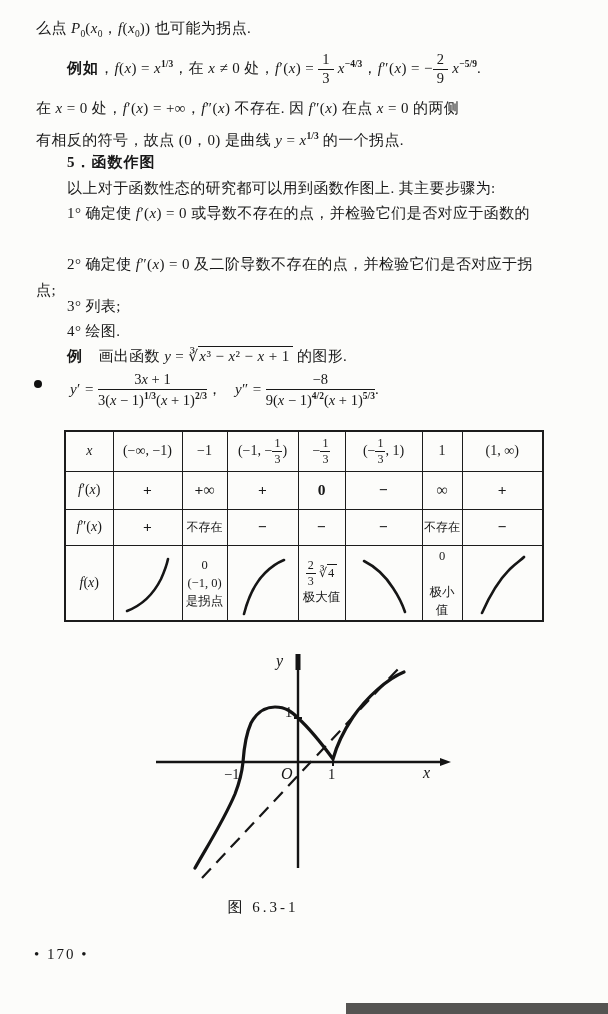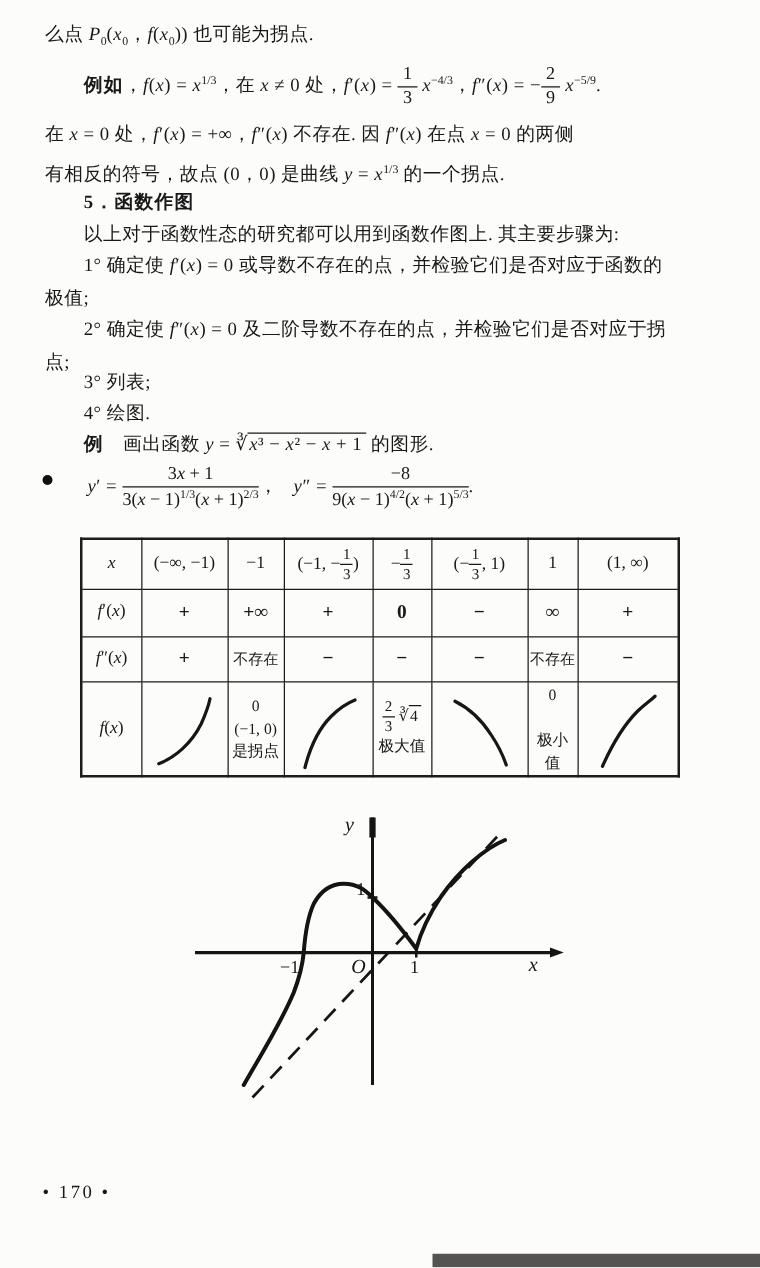--- a/index.html
+++ b/index.html
@@ -8,21 +8,21 @@
     background:#fcfcfa;color:#181818;
     font-family:"Liberation Serif","DejaVu Serif",serif;
     font-size:15px;
   }
   .line{position:absolute;left:36px;width:548px;white-space:nowrap;
         font-size:15px;line-height:21px;letter-spacing:0.4px;}
   .indent{padding-left:31px;}
   .eq-line{left:70px;}
   b{letter-spacing:1px;}
   i{font-style:italic;}
-  sup{font-size:9.5px;vertical-align:super;letter-spacing:0;}
+  sup{font-size:9.5px;vertical-align:super;letter-spacing:0;font-weight:bold;}
   sub{font-size:9.5px;letter-spacing:0;}
   .fr{display:inline-block;vertical-align:middle;text-align:center;
       line-height:1.1;font-size:14.5px;letter-spacing:0;}
   .fr .n{display:block;border-bottom:1.4px solid #181818;padding:0 4px 1px;}
   .fr .d{display:block;padding-top:1px;}
   .fr.s{font-size:12px;}
   .fr.s .n{padding:0 2px 1px;border-bottom-width:1.2px;}
   .rt{font-style:normal;}
   .ovl{border-top:1.4px solid #181818;padding:1px 3px 0 1px;}
   .cjk-s{font-size:12px;letter-spacing:0;}
@@ -57,21 +57,20 @@
 
 <div class="page">
 
   <div class="line" style="top:18px">么点 <i>P</i><sub>0</sub>(<i>x</i><sub>0</sub>，<i>f</i>(<i>x</i><sub>0</sub>)) 也可能为拐点.</div>
   <div class="line indent" style="top:52px"><b>例如</b>，<i>f</i>(<i>x</i>) = <i>x</i><sup>1/3</sup>，在 <i>x</i> ≠ 0 处，<i>f</i>′(<i>x</i>) = <span class="fr"><span class="n">1</span><span class="d">3</span></span> <i>x</i><sup>−4/3</sup>，<i>f</i>″(<i>x</i>) = −<span class="fr"><span class="n">2</span><span class="d">9</span></span> <i>x</i><sup>−5/9</sup>.</div>
   <div class="line" style="top:98px">在 <i>x</i> = 0 处，<i>f</i>′(<i>x</i>) = +∞，<i>f</i>″(<i>x</i>) 不存在. 因 <i>f</i>″(<i>x</i>) 在点 <i>x</i> = 0 的两侧</div>
   <div class="line" style="top:126px">有相反的符号，故点 (0，0) 是曲线 <i>y</i> = <i>x</i><sup>1/3</sup> 的一个拐点.</div>
   <div class="line indent" style="top:152px"><b>5．函数作图</b></div>
   <div class="line indent" style="top:178px">以上对于函数性态的研究都可以用到函数作图上. 其主要步骤为:</div>
   <div class="line indent" style="top:203px">1° 确定使 <i>f</i>′(<i>x</i>) = 0 或导数不存在的点，并检验它们是否对应于函数的</div>
-  <div class="line" style="top:229px">极值;</div>
   <div class="line indent" style="top:254px">2° 确定使 <i>f</i>″(<i>x</i>) = 0 及二阶导数不存在的点，并检验它们是否对应于拐</div>
   <div class="line" style="top:280px">点;</div>
   <div class="line indent" style="top:296px">3° 列表;</div>
   <div class="line indent" style="top:321px">4° 绘图.</div>
   <div class="line indent" style="top:346px"><b>例</b>　画出函数 <i>y</i> = <span class="rt">∛</span><span class="ovl"><i>x</i>³ − <i>x</i>² − <i>x</i> + 1</span> 的图形.</div>
   <div class="line eq-line" style="top:372px"><i>y</i>′ = <span class="fr"><span class="n">3<i>x</i> + 1</span><span class="d">3(<i>x</i> − 1)<sup>1/3</sup>(<i>x</i> + 1)<sup>2/3</sup></span></span>，&nbsp;&nbsp;&nbsp;<i>y</i>″ = <span class="fr"><span class="n">−8</span><span class="d">9(<i>x</i> − 1)<sup>4/2</sup>(<i>x</i> + 1)<sup>5/3</sup></span></span>.</div>
   <div class="margin-dot"></div>
 
   <table class="dtable">
     <colgroup>
@@ -162,18 +161,19 @@
       <path d="M55,222 C68,199 84,174 95,148 C100,135 102,126 103,116 C104,102 106,88 111,77 C117,66 126,61 135,61 C146,61 152,66 158,72 C170,83 182,98 193,113 C196,102 203,86 213,71 C227,51 247,33 264,26" fill="none" stroke="#141414" stroke-width="3.2" stroke-linecap="round"></path>
     </svg>
     <span class="flabel" style="left:136px;top:6px">y</span>
     <span class="flabel" style="left:283px;top:118px">x</span>
     <span class="flabel" style="left:141px;top:119px">O</span>
     <span class="flabel num" style="left:84px;top:120px">−1</span>
     <span class="flabel num" style="left:188px;top:120px">1</span>
     <span class="flabel num" style="left:145px;top:58px">1</span>
   </div>
 
+  <div class="caption">图  6.3-1</div>
 
   <div class="footer">• 170 •</div>
 
   <div class="scan-bar"></div>
 
 </div>
 
 </body></html>

